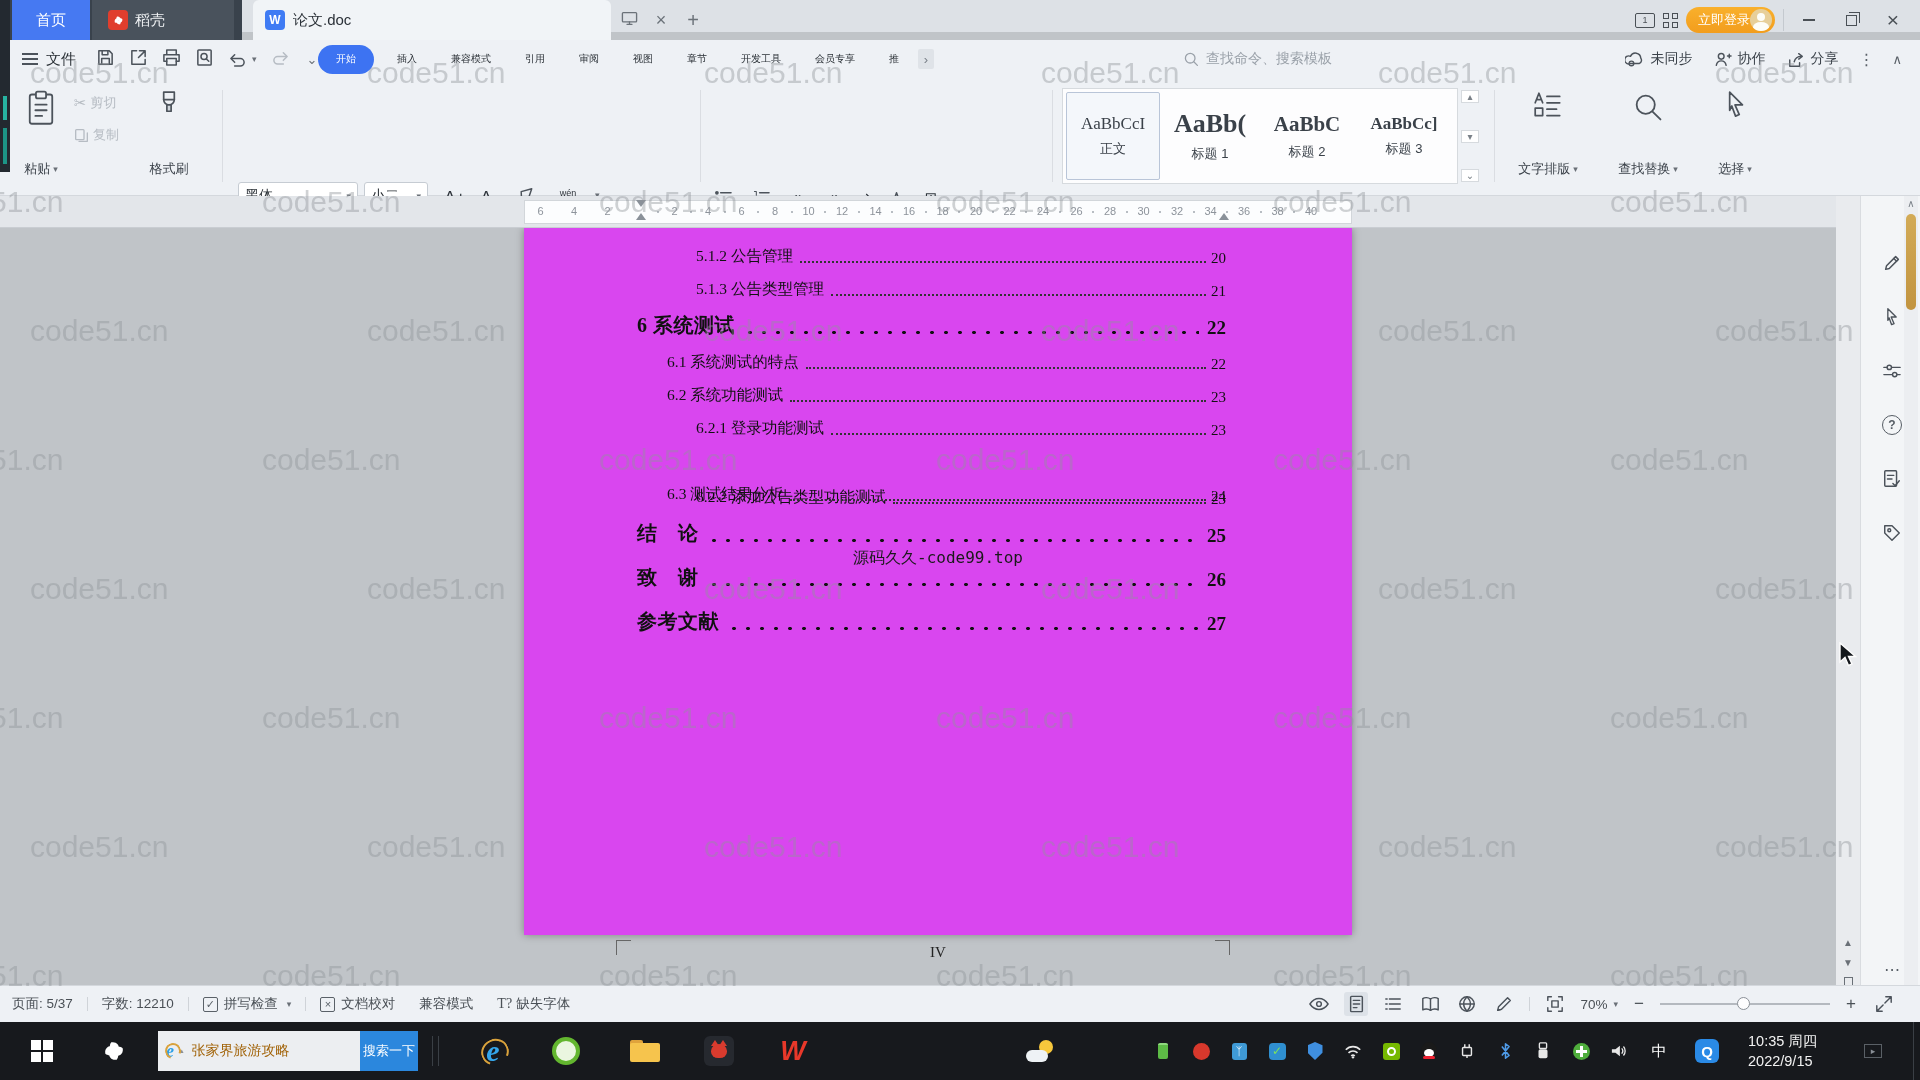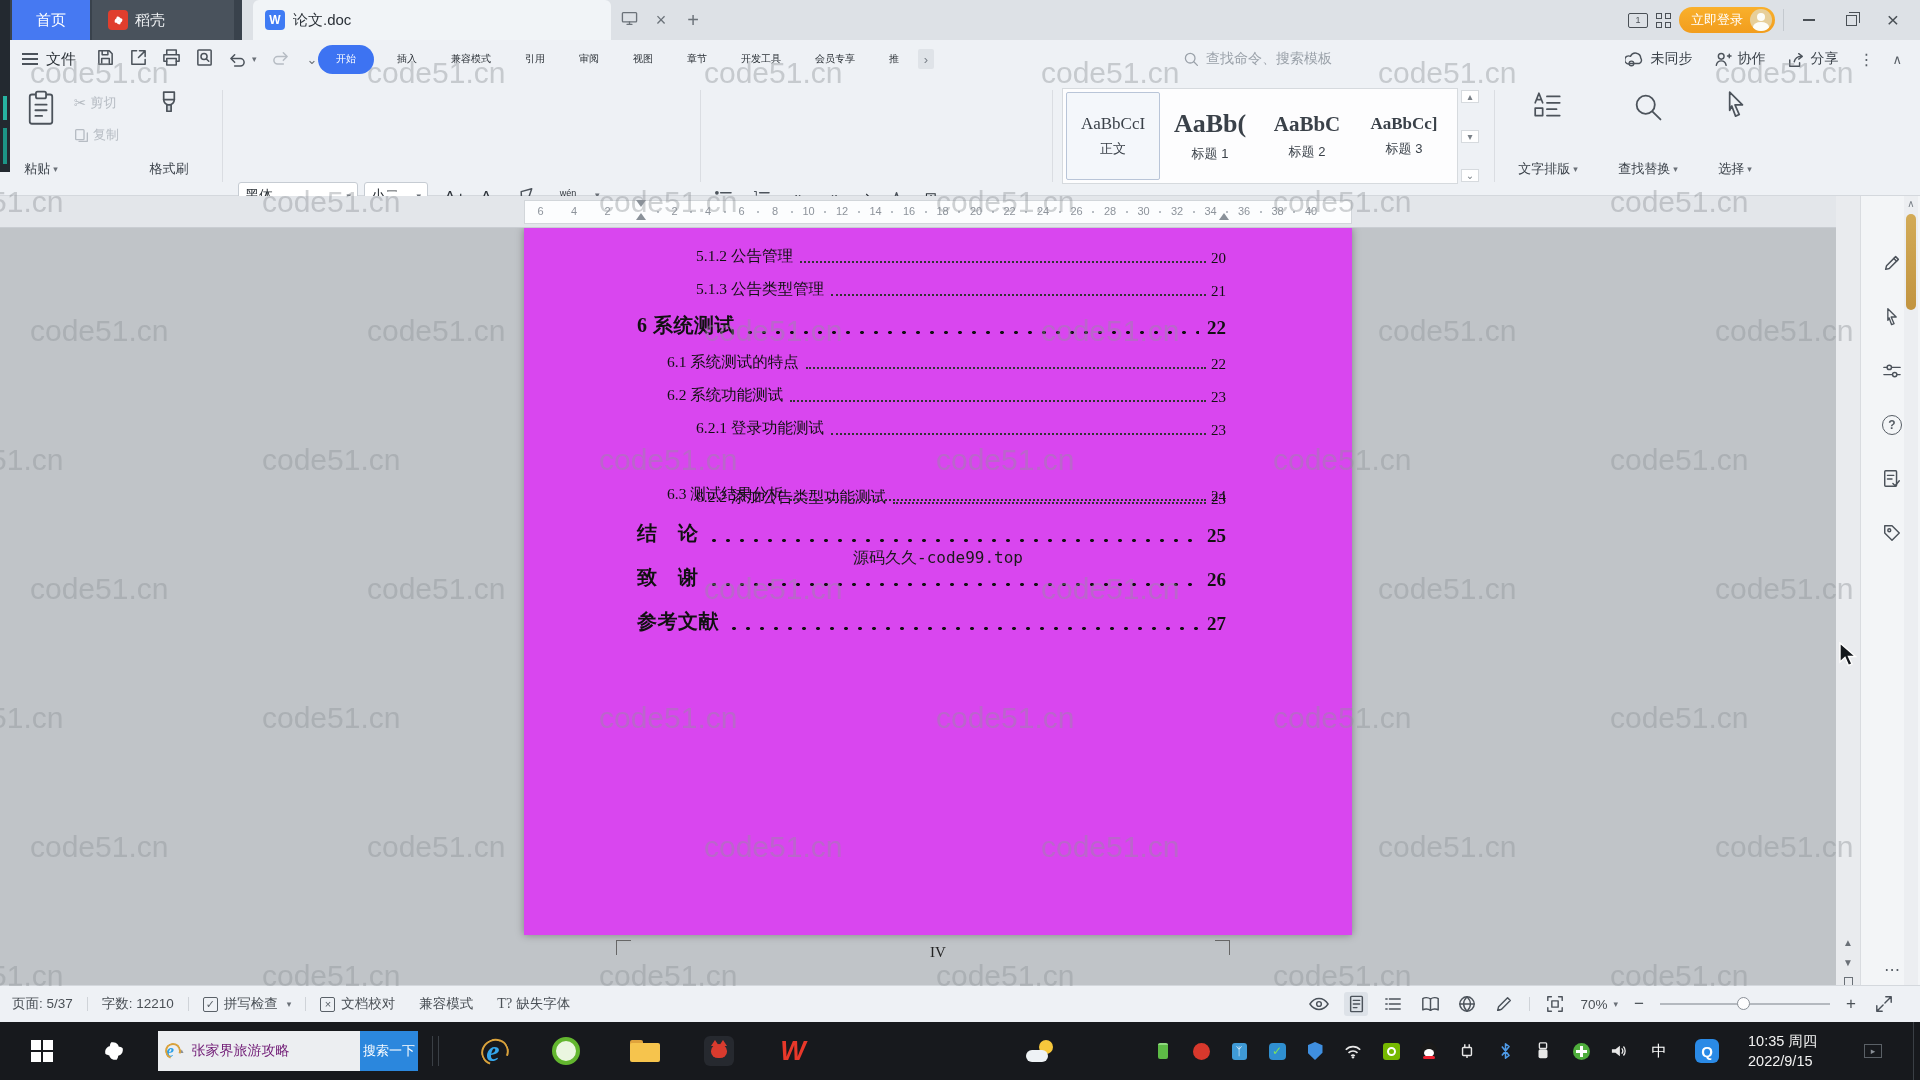--- a/index.html
+++ b/index.html
@@ -5,34 +5,34 @@
   * { margin:0; padding:0; box-sizing:border-box; }
   html,body { width:1920px; height:1080px; overflow:hidden; }
   body { font-family:"Liberation Sans","DejaVu Sans",sans-serif; background:#c0c4c8; position:relative; color:#3a4149; }
   .abs { position:absolute; }
   .flexc { display:flex; align-items:center; }
   svg.ic { stroke:#4c535b; fill:none; stroke-width:1.6; stroke-linecap:round; stroke-linejoin:round; }
   .dis, .dis svg.ic { color:#b6bcc3; stroke:#b6bcc3; }
   .dd { font-size:9px; color:#6a7077; margin-left:3px; }
 
   
-  #titlebar { left:0; top:0; width:1920px; height:40px; background:#dde1e6; }
+  #titlebar { left:0; top:0; width:1920px; height:32px; background:#dde1e6; }
   #titlebar .darkzone { position:absolute; left:0; top:0; width:242px; height:40px; background:#39424c; }
   .tab-home { position:absolute; left:12px; top:0; width:78px; height:40px; background:#4679f2; color:#fff; font-size:15px; display:flex; align-items:center; justify-content:center; }
   .tab-docer { position:absolute; left:92px; top:0; width:142px; height:40px; background:#49525c; color:#f2f4f6; font-size:15px; display:flex; align-items:center; gap:7px; padding-left:16px; }
   .docer-logo { width:20px; height:20px; border-radius:4px; background:#e03e2d; display:flex; align-items:center; justify-content:center; }
   .tab-doc { position:absolute; left:253px; top:0; width:358px; height:40px; background:#f1f4f7; border-radius:6px 6px 0 0; display:flex; align-items:center; gap:8px; padding-left:12px; color:#2b3138; font-size:15px; }
   .wps-doc-logo { width:20px; height:20px; border-radius:4px; background:#3f7bf4; color:#fff; font-size:12px; font-weight:bold; display:flex; align-items:center; justify-content:center; }
   .tb-ic { color:#6b7279; font-size:15px; width:26px; text-align:center; }
   #win-icons { position:absolute; right:0; top:0; height:40px; display:flex; align-items:center; gap:8px; padding-right:10px; }
   .winbtn { width:34px; height:28px; display:flex; align-items:center; justify-content:center; color:#4a5056; font-size:17px; }
   .min-glyph { width:12px; height:2px; background:#4a5056; }
   .restore-glyph { width:11px; height:11px; border:1.5px solid #4a5056; position:relative; }
   .restore-glyph:before { content:""; position:absolute; left:2px; top:-4px; width:10px; height:10px; border:1.5px solid #4a5056; border-left:none; border-bottom:none; }
-  .login-pill { height:26px; background:linear-gradient(#f9b02c,#f29d1d); border-radius:13px; color:#fff; font-size:13px; display:flex; align-items:center; padding:0 3px 0 12px; gap:7px; }
+  .login-pill { height:26px; background:linear-gradient(#f9b02c,#f29d1d); border-radius:13px; color:#fff; font-size:13px; display:flex; align-items:center; padding:0 3px 0 12px; gap:0; }
   .avatar { width:22px; height:22px; border-radius:50%; background:#e7cf9a; position:relative; overflow:hidden; }
   .avatar:before { content:""; position:absolute; left:7px; top:4px; width:8px; height:8px; border-radius:50%; background:#fdfdf8; }
   .avatar:after { content:""; position:absolute; left:3px; top:13px; width:16px; height:10px; border-radius:50% 50% 0 0; background:#fdfdf8; }
   .mini-winic { width:20px; height:15px; border:1.6px solid #4a5056; border-radius:2px; font-size:9px; color:#4a5056; display:flex; align-items:center; justify-content:center; }
   .grid-ic { width:15px; height:15px; display:grid; grid-template-columns:6px 6px; grid-template-rows:6px 6px; gap:3px; }
   .grid-ic i { border:1.5px solid #4a5056; }
 
   
   #edgestrip { left:0; top:0; width:10px; height:172px; background:#232930; z-index:50; }
   #edgestrip .g1 { position:absolute; left:3px; top:96px; width:4px; height:24px; background:#27b3a2; }
@@ -114,21 +114,21 @@
   #sbright { position:absolute; right:24px; top:0; height:36px; display:flex; align-items:center; gap:13px; }
   .vico { width:24px; height:24px; display:flex; align-items:center; justify-content:center; }
   #zoomslider { width:170px; height:2px; background:#b4b9bf; position:relative; }
   #zoomthumb { position:absolute; left:45%; top:-6px; width:13px; height:13px; border-radius:50%; background:#fdfdfe; border:1.6px solid #8a9097; }
   .pm { font-size:17px; color:#4a5056; width:16px; text-align:center; }
 
   
   #taskbar { left:0; top:1022px; width:1920px; height:58px; background:#17191d; color:#e8e8e8; }
   .tkbtn { position:absolute; top:0; height:58px; display:flex; align-items:center; justify-content:center; }
   #tksearch { position:absolute; left:158px; top:9px; width:260px; height:40px; background:#eceef1; display:flex; align-items:center; }
-  #tksearch .qtext { flex:1; font-size:14px; color:#701a75; padding-left:8px; white-space:nowrap; overflow:hidden; }
+  #tksearch .qtext { flex:1; font-size:14px; color:#a16207; padding-left:8px; white-space:nowrap; overflow:hidden; }
   #tksearch .gobtn { width:58px; height:40px; background:#2b87dd; color:#fff; font-size:13px; display:flex; align-items:center; justify-content:center; }
   .ie-e { font-family:"Liberation Serif",serif; font-style:italic; font-weight:bold; color:#2ba0e8; position:relative; display:inline-block; line-height:1; }
   .ie-ring { position:absolute; border:2px solid #d9a23c; border-bottom-color:transparent; border-radius:50%; transform:rotate(-25deg); }
   .folder-ic { position:relative; width:30px; height:22px; }
   .folder-ic .bk { position:absolute; left:0; top:0; width:13px; height:6px; background:#e0a33c; border-radius:2px 2px 0 0; }
   .folder-ic .fr { position:absolute; left:0; top:3px; width:30px; height:19px; background:#f6c44d; border-radius:2px; }
   .cat-ic { width:30px; height:30px; background:#26292f; border-radius:6px; display:flex; align-items:center; justify-content:center; position:relative; }
   .cat-head { width:16px; height:14px; background:#d93b2e; border-radius:50% 50% 45% 45%; position:relative; }
   .cat-head:before,.cat-head:after { content:""; position:absolute; top:-4px; width:0; height:0; border-left:4px solid transparent; border-right:4px solid transparent; border-bottom:6px solid #d93b2e; }
   .cat-head:before { left:0; } .cat-head:after { right:0; }

